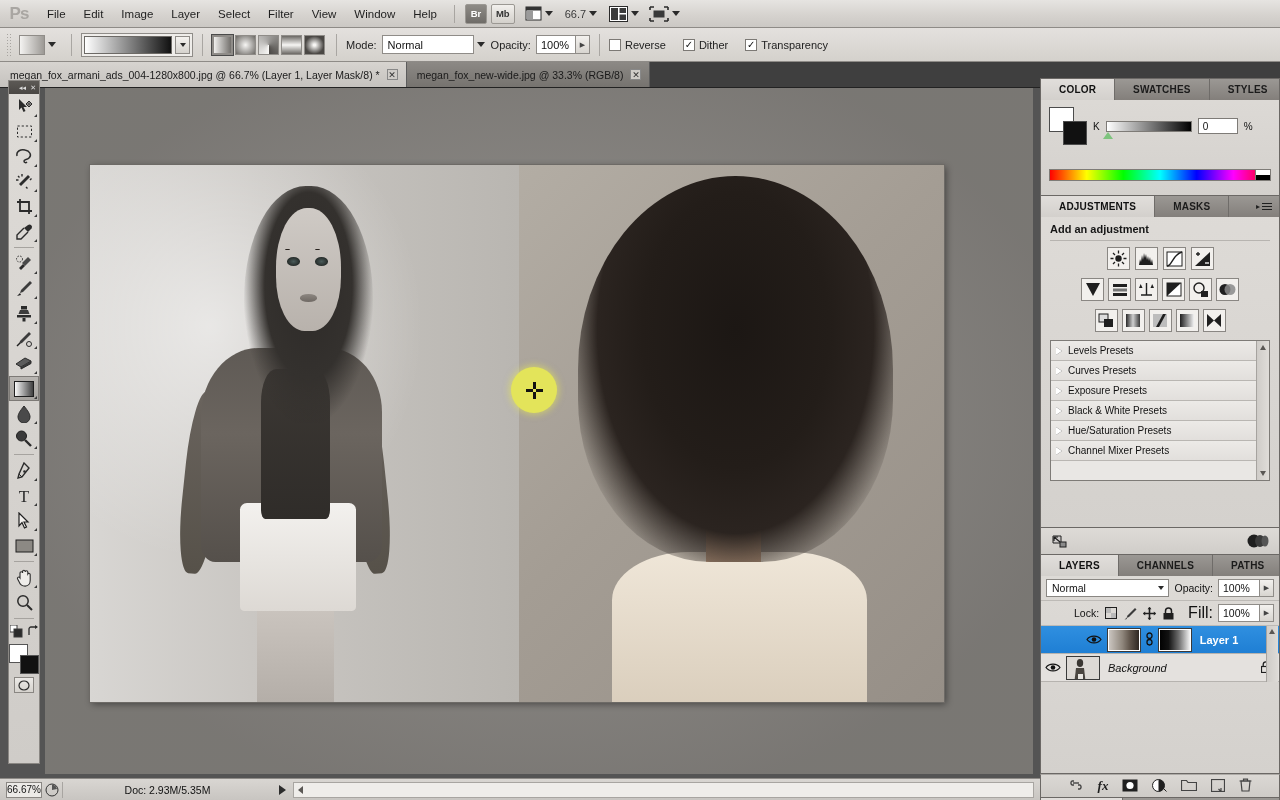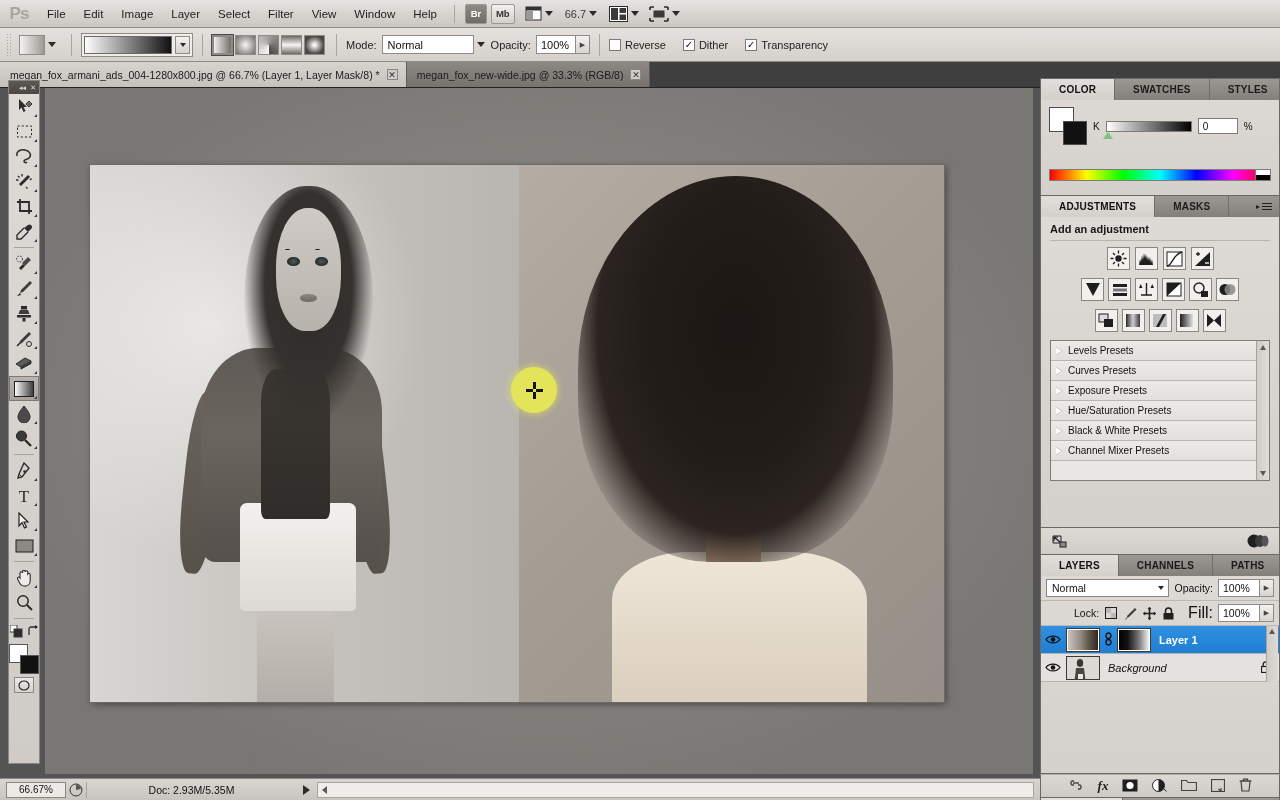--- a/index.html
+++ b/index.html
@@ -287,39 +287,39 @@
     border-left:1px solid #6b6865;border-right:1px solid #6b6865;
     display:flex; align-items:center; justify-content:space-between; padding:0 10px; }
 
   .ly-row { display:flex; align-items:center; gap:5px; padding:3px 5px; }
   .blend-sel { flex:1; height:18px; border:1px solid #8a8783; background:#fff;
     display:flex;align-items:center;justify-content:space-between;padding:0 4px 0 5px;
     font-size:10.5px;color:#111; }
   .lock-ico { width:14px;height:14px;display:flex;align-items:center;justify-content:center; cursor:pointer;}
   .layer-item { height:28px; display:flex; align-items:center; gap:4px;
     border-bottom:1px solid #b6b3af; padding-left:3px; background:#e4e1de; cursor:default; }
-  .layer-item.active { background:linear-gradient(to bottom,#2f8fe0,#1f7fd4); }
+  .layer-item.active { background:linear-gradient(to bottom,#2f8fe0,#1f7fd4);justify-content:center; }
   .layer-item.active .lname { color:#fff; font-weight:bold; }
   .eye-ico { width:18px;height:18px;display:flex;align-items:center;justify-content:center; cursor:pointer; }
   .lthumb { width:34px;height:24px;border:1px solid #3a3a3a; overflow:hidden; position:relative; }
   .lname { font-size:11px; color:#111; margin-left:4px; font-style:italic; }
   .lname.plain { font-style:normal; }
   .chain { font-size:11px; color:#111; }
   .layer-scroll { position:absolute; right:1px; top:0; width:12px; height:100%;
     background:linear-gradient(to right,#cfccc8,#dedbd7); border-left:1px solid #a6a39f; }
   .lbtns { height:24px; display:flex; align-items:center; justify-content:center; gap:14px;
     background:linear-gradient(to bottom,#dbd8d4,#cecbc7); border-top:1px solid #aeaba7; }
 
   
   .statusbar {
     position:absolute; left:0; bottom:0; width:1040px; height:22px;
     background:linear-gradient(to bottom,#d9d6d2,#c8c5c1);
     border-top:1px solid #8e8b87; display:flex; align-items:center;
   }
-  .sb-zoom { width:60px; height:16px; border:1px solid #8a8783; background:#eceae7;
+  .sb-zoom { width:36px; height:16px; border:1px solid #8a8783; background:#eceae7;
     font-size:10px; display:flex;align-items:center;justify-content:center;color:#111; margin-left:6px;}
   .sb-ico { width:20px;display:flex;align-items:center;justify-content:center; }
   .sb-doc { flex:0 0 210px; height:16px; border-left:1px solid #a8a5a1;
     display:flex;align-items:center;justify-content:center;font-size:10.5px;color:#111; }
   .sb-tri { width:0;height:0;border-top:5px solid transparent;border-bottom:5px solid transparent;
     border-left:7px solid #2c2c2c; margin:0 7px; }
   .sb-rest { flex:1; height:16px; border:1px solid #a8a5a1; background:#efedea; margin-right:6px;
     display:flex; align-items:center; padding-left:4px; }
   .hscroll-l { width:0;height:0;border-top:4px solid transparent;border-bottom:4px solid transparent;
     border-right:5px solid #5a5754; }
@@ -832,25 +832,25 @@
           <div class="preset-row">
             <span class="pr-tri"></span>
             <span>Curves Presets</span>
           </div>
           <div class="preset-row">
             <span class="pr-tri"></span>
             <span>Exposure Presets</span>
           </div>
           <div class="preset-row">
             <span class="pr-tri"></span>
-            <span>Hue/Saturation Presets</span>
+            <span>Black &amp; White Presets</span>
           </div>
           <div class="preset-row">
             <span class="pr-tri"></span>
-            <span>Black &amp; White Presets</span>
+            <span>Hue/Saturation Presets</span>
           </div>
           <div class="preset-row">
             <span class="pr-tri"></span>
             <span>Channel Mixer Presets</span>
           </div>
           <div class="pscroll">
             <span class="ar up"></span>
             <span class="ar dn"></span>
           </div>
         </div>

